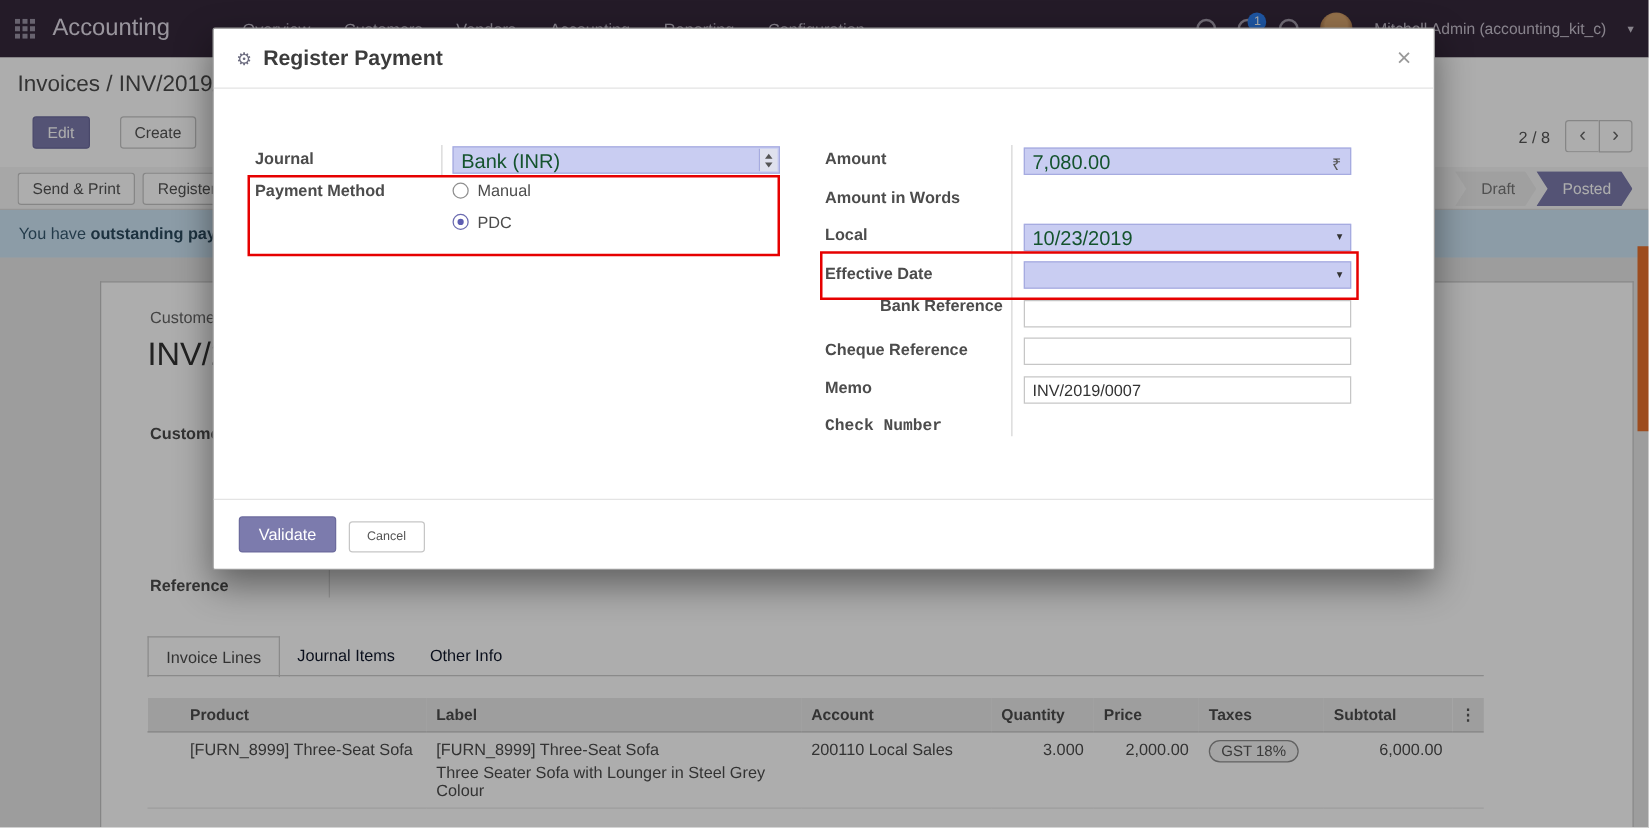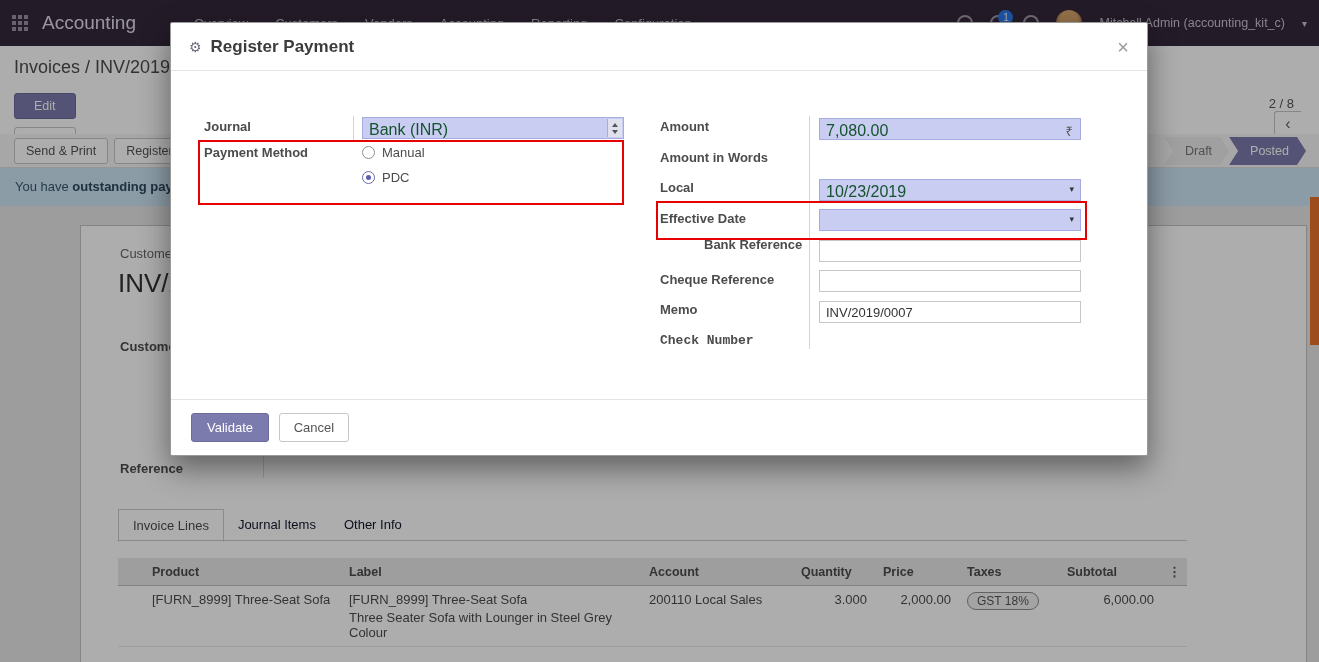--- a/index.html
+++ b/index.html
@@ -17,25 +17,25 @@
   .badge { position:absolute; top:-7px; right:-9px; min-width:15px; height:15px; background:#2d7ff0; color:#fff;
            border-radius:8px; font-size:10px; line-height:15px; text-align:center; font-style:normal; padding:0 3px; }
   .avatar { width:26px; height:26px; border-radius:50%; flex:none; cursor:pointer;
             background:radial-gradient(circle at 50% 38%, #dba76f 0 42%, #8a5a35 78%); }
   .user-name { font-size:12.5px; color:#c9c2cf; cursor:pointer; }
   .nav-caret { color:#c9c2cf; font-size:10px; }
 
   
   .control-panel-bg { position:absolute; left:0; top:46px; width:1319px; height:88px; background:#fff; }
   .breadcrumb { position:absolute; left:14px; top:57px; font-size:18px; color:#4c4c4c; cursor:pointer; white-space:nowrap; }
-  .actions { position:absolute; left:14px; top:93px; display:flex; gap:8px;flex-direction:column; }
+  .actions { position:absolute; left:26px; top:93px; display:flex; gap:24px; }
   .btn { border:1px solid #c6c6c6; background:#fff; color:#555; font-family:inherit; font-size:12.5px;
          padding:5px 11px; border-radius:3px; cursor:pointer; white-space:nowrap; }
   .btn-primary { background:#7c7bad; border-color:#6c6b9d; color:#fff; }
-  .pager { position:absolute; top:96px; right:13px; display:flex; align-items:center;flex-direction:column; }
+  .pager { position:absolute; top:96px; right:13px; display:flex; align-items:center; }
   .pager-val { font-size:13px; color:#555; margin-right:12px; }
   .pager-btn { width:27px; height:26px; border:1px solid #c6c6c6; background:#fff; color:#666;
                font-size:16px; line-height:1; cursor:pointer; font-family:inherit; }
   .pager-btn.prev { border-radius:3px 0 0 3px; border-right:none; }
   .pager-btn.next { border-radius:0 3px 3px 0; }
 
   
   .statusbar { position:absolute; left:0; top:134px; width:1319px; height:34px; background:#f7f7f7; border-bottom:1px solid #ddd; }
   .sb-left { position:absolute; left:14px; top:4px; display:flex; gap:6px; overflow:hidden; }
   .states { position:absolute; right:13px; top:3px; display:flex; }
@@ -99,21 +99,21 @@
   .radio-row { position:absolute; display:flex; align-items:center; gap:7px; height:16px; cursor:pointer; }
   .radio { width:13px; height:13px; border:1px solid #8f8f8f; border-radius:50%; background:#fff; position:relative; flex:none; }
   .radio.checked { border-color:#6b6bb0; }
   .radio.checked::after { content:""; position:absolute; inset:3px; border-radius:50%; background:#5d5db2; }
   .rlabel { font-size:13px; color:#4c4c4c; }
   .redbox { position:absolute; border:2px solid #e60000; z-index:5; pointer-events:none; }
   .modal-footer { position:absolute; left:0; top:376px; width:100%; height:58px; border-top:1px solid #e4e4e4; padding:13px 0 0 20px; }
   .btn-validate { background:#7c7bad; border:1px solid #6c6b9d; color:#fff; padding:6px 15px; border-radius:3px;
                   font-size:13px; cursor:pointer; font-family:inherit; }
   .btn-cancel { background:#fff; border:1px solid #c6c6c6; color:#555; padding:6px 14px; border-radius:3px;
-                margin-left:6px; font-size:13px; cursor:pointer; font-family:inherit; }
+                margin-left:6px; font-size:10px; cursor:pointer; font-family:inherit; }
 </style>
 </head>
 <body>
 
 <div class="screen">
 
   <div class="navbar">
     <span class="apps-icon">
       <svg width="16" height="16" viewBox="0 0 16 16">
           <g fill="#9a92a4">

